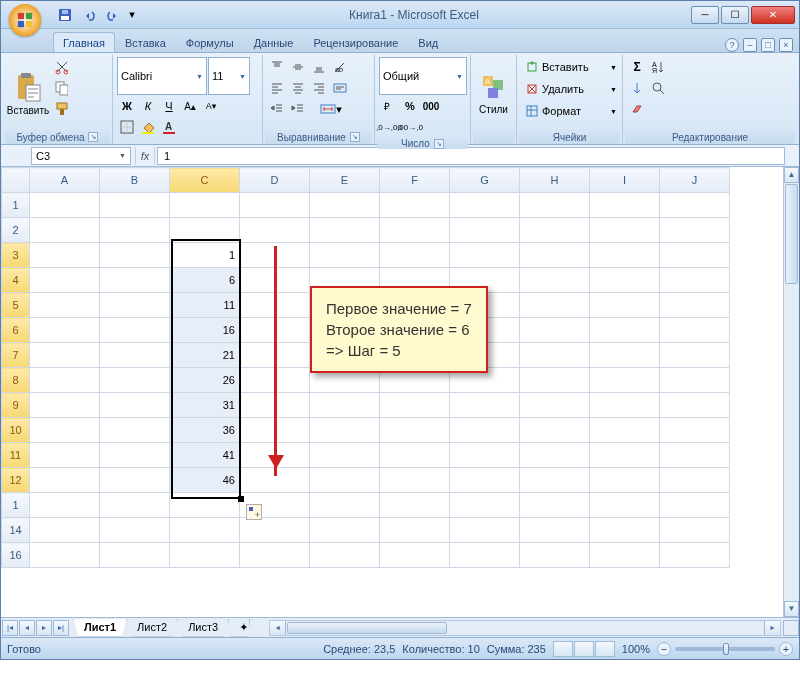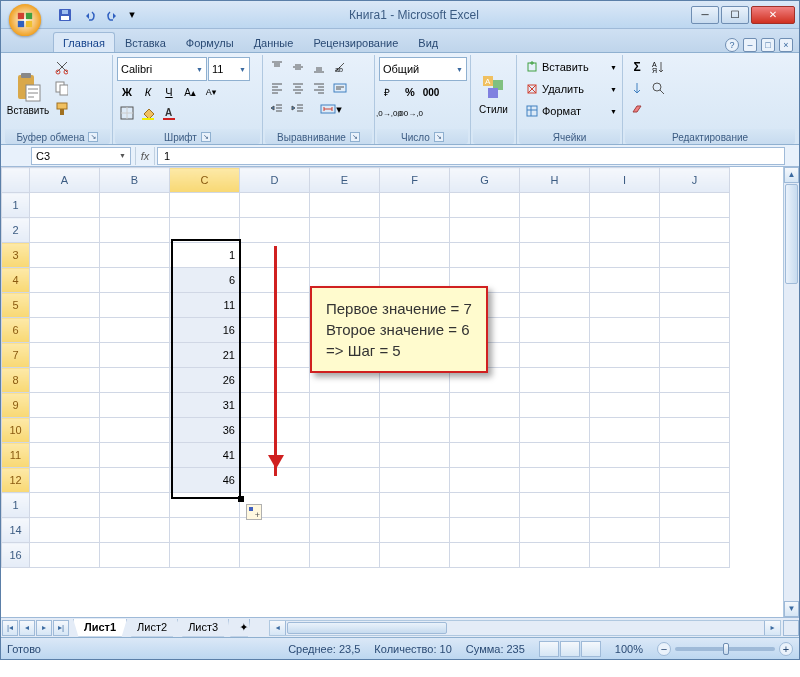--- a/index.html
+++ b/index.html
@@ -29,21 +29,21 @@
   
   .ribbon{ height:92px; background:linear-gradient(#e8f1fb,#d6e6f5); display:flex; border-bottom:1px solid #8fb0d0; padding:2px 2px 0;}
   .rgroup{ border-right:1px solid #b0c8e0; padding:2px 4px 0; display:flex; flex-direction:column; position:relative;}
   .rgroup-body{flex:1; display:flex; gap:2px;}
   .rgroup-label{ height:15px; font-size:10px; color:#3b5b82; text-align:center; background:linear-gradient(#d6e6f5,#c7dbef); border-radius:0 0 3px 3px; margin:0 -2px; padding-top:1px; display:flex;align-items:center;justify-content:center;gap:4px;}
   .rgroup-label .dlg{width:10px;height:10px;border:1px solid #8fb0d0;font-size:7px;line-height:8px;background:#e8f1fb;}
   .rbtn{ border:1px solid transparent; border-radius:3px; padding:1px 2px; display:flex; align-items:center; justify-content:center;}
   .big-btn{ width:42px; flex-direction:column; font-size:10px; gap:2px;}
   .vcol{display:flex;flex-direction:column;gap:1px;}
   .hrow{display:flex;gap:1px;}
-  .combo{height:24px;border:1px solid #8fb0d0;background:#fff;display:flex;align-items:center;padding:0 3px;font-size:11px;}
+  .combo{height:38px;border:1px solid #8fb0d0;background:#fff;display:flex;align-items:center;padding:0 3px;font-size:11px;}
   .combo .arr{margin-left:auto;font-size:7px;color:#3b6aa0;}
   .sq{width:20px;height:20px;}
   .sq svg, .qat-btn svg{display:block;}
 
   
   .fbar{ height:22px; background:#e8f1fb; border-bottom:1px solid #9fbad8; display:flex; align-items:center;}
   .namebox{ width:100px; height:18px; margin:0 2px 0 30px; border:1px solid #9fbad8; background:#fff; display:flex; align-items:center; padding:0 4px; font-size:11px;}
   .namebox .arr{margin-left:auto;font-size:7px;color:#555;}
   .fx{ width:20px; text-align:center; font-style:italic; color:#555; font-size:11px; border-left:1px solid #c0d0e0;border-right:1px solid #c0d0e0;height:18px;line-height:18px;margin:0 2px;}
   .formula-input{ flex:1; height:18px; border:1px solid #9fbad8; background:#fff; padding:0 6px; font-size:11px; line-height:16px; margin-right:14px;}
@@ -80,21 +80,21 @@
   .navbtn{width:16px;height:16px;border:1px solid #9fbad8;background:linear-gradient(#f5f8fc,#d6e6f5);font-size:8px;text-align:center;line-height:14px;color:#3b6aa0;margin-left:1px;}
   .stabs{display:flex;margin-left:4px;}
   .stab{padding:2px 10px;font-size:11px;background:#e4ecf7;border:1px solid #9fbad8;border-top:none;margin-right:-1px; clip-path:polygon(0 0,100% 0,90% 100%,10% 100%);}
   .stab.active{background:#fff;font-weight:bold;}
   .hscroll{flex:1;height:16px;margin:0 2px 0 20px;background:#e4ecf7;border:1px solid #b0c8e0;display:flex;position:relative;}
   .hscroll .btn{width:16px;background:linear-gradient(#f5f8fc,#d6e6f5);border-right:1px solid #9fbad8;font-size:8px;text-align:center;line-height:14px;color:#3b6aa0;}
   .hscroll .btn.r{border-left:1px solid #9fbad8;border-right:none;margin-left:auto;}
   .hscroll .thumb{position:absolute;left:17px;top:1px;bottom:1px;width:160px;background:linear-gradient(#eaf2fb,#c7dbef);border:1px solid #9fbad8;border-radius:2px;}
 
   
-  .statusbar{height:22px;background:linear-gradient(#dbe8f7,#bdd7f0);display:flex;align-items:center;font-size:11px;color:#2a4a74;padding:1px 6px;gap:14px;border-top:1px solid #8fb0d0;}
+  .statusbar{height:22px;background:linear-gradient(#dbe8f7,#bdd7f0);display:flex;align-items:center;font-size:11px;color:#2a4a74;padding:1px 6px;gap:7px;border-top:1px solid #8fb0d0;}
   .statusbar .spacer{flex:1;}
   .viewbtns{display:flex;gap:1px;}
   .viewbtns div{width:20px;height:16px;border:1px solid #9fbad8;background:linear-gradient(#f5f8fc,#d6e6f5);}
   .zoom{display:flex;align-items:center;gap:4px;}
   .zslider{width:100px;height:4px;background:#9fbad8;position:relative;border-radius:2px;}
   .zslider .th{position:absolute;left:48%;top:-4px;width:6px;height:12px;background:linear-gradient(#f5f8fc,#c7dbef);border:1px solid #6f8eb3;border-radius:2px;}
   .zpm{width:14px;height:14px;border:1px solid #9fbad8;border-radius:7px;background:#eaf2fb;text-align:center;line-height:12px;font-size:11px;}
 </style>
 </head>
 <body>
@@ -243,24 +243,20 @@
               </svg>
             </div>
           <div class="rbtn sq">
               <svg width="14" height="14">
                 <text x="3" y="10" font-size="10" font-weight="bold" fill="#333">A</text>
                 <rect x="1" y="12" width="12" height="2" fill="#d02020"></rect>
               </svg>
             </div>
         </div>
       </div>
-      <div class="rgroup-label">
-          <span>Шрифт</span>
-          <span class="dlg">↘</span>
-        </div>
     </div>
 
     <div class="rgroup" style="width:112px;">
       <div class="rgroup-body vcol">
         <div class="hrow">
           <div class="rbtn sq">
               <svg width="14" height="14">
                 <path d="M2 2h10M4 4h6M4 6h6" stroke="#555"></path>
               </svg>
             </div>

